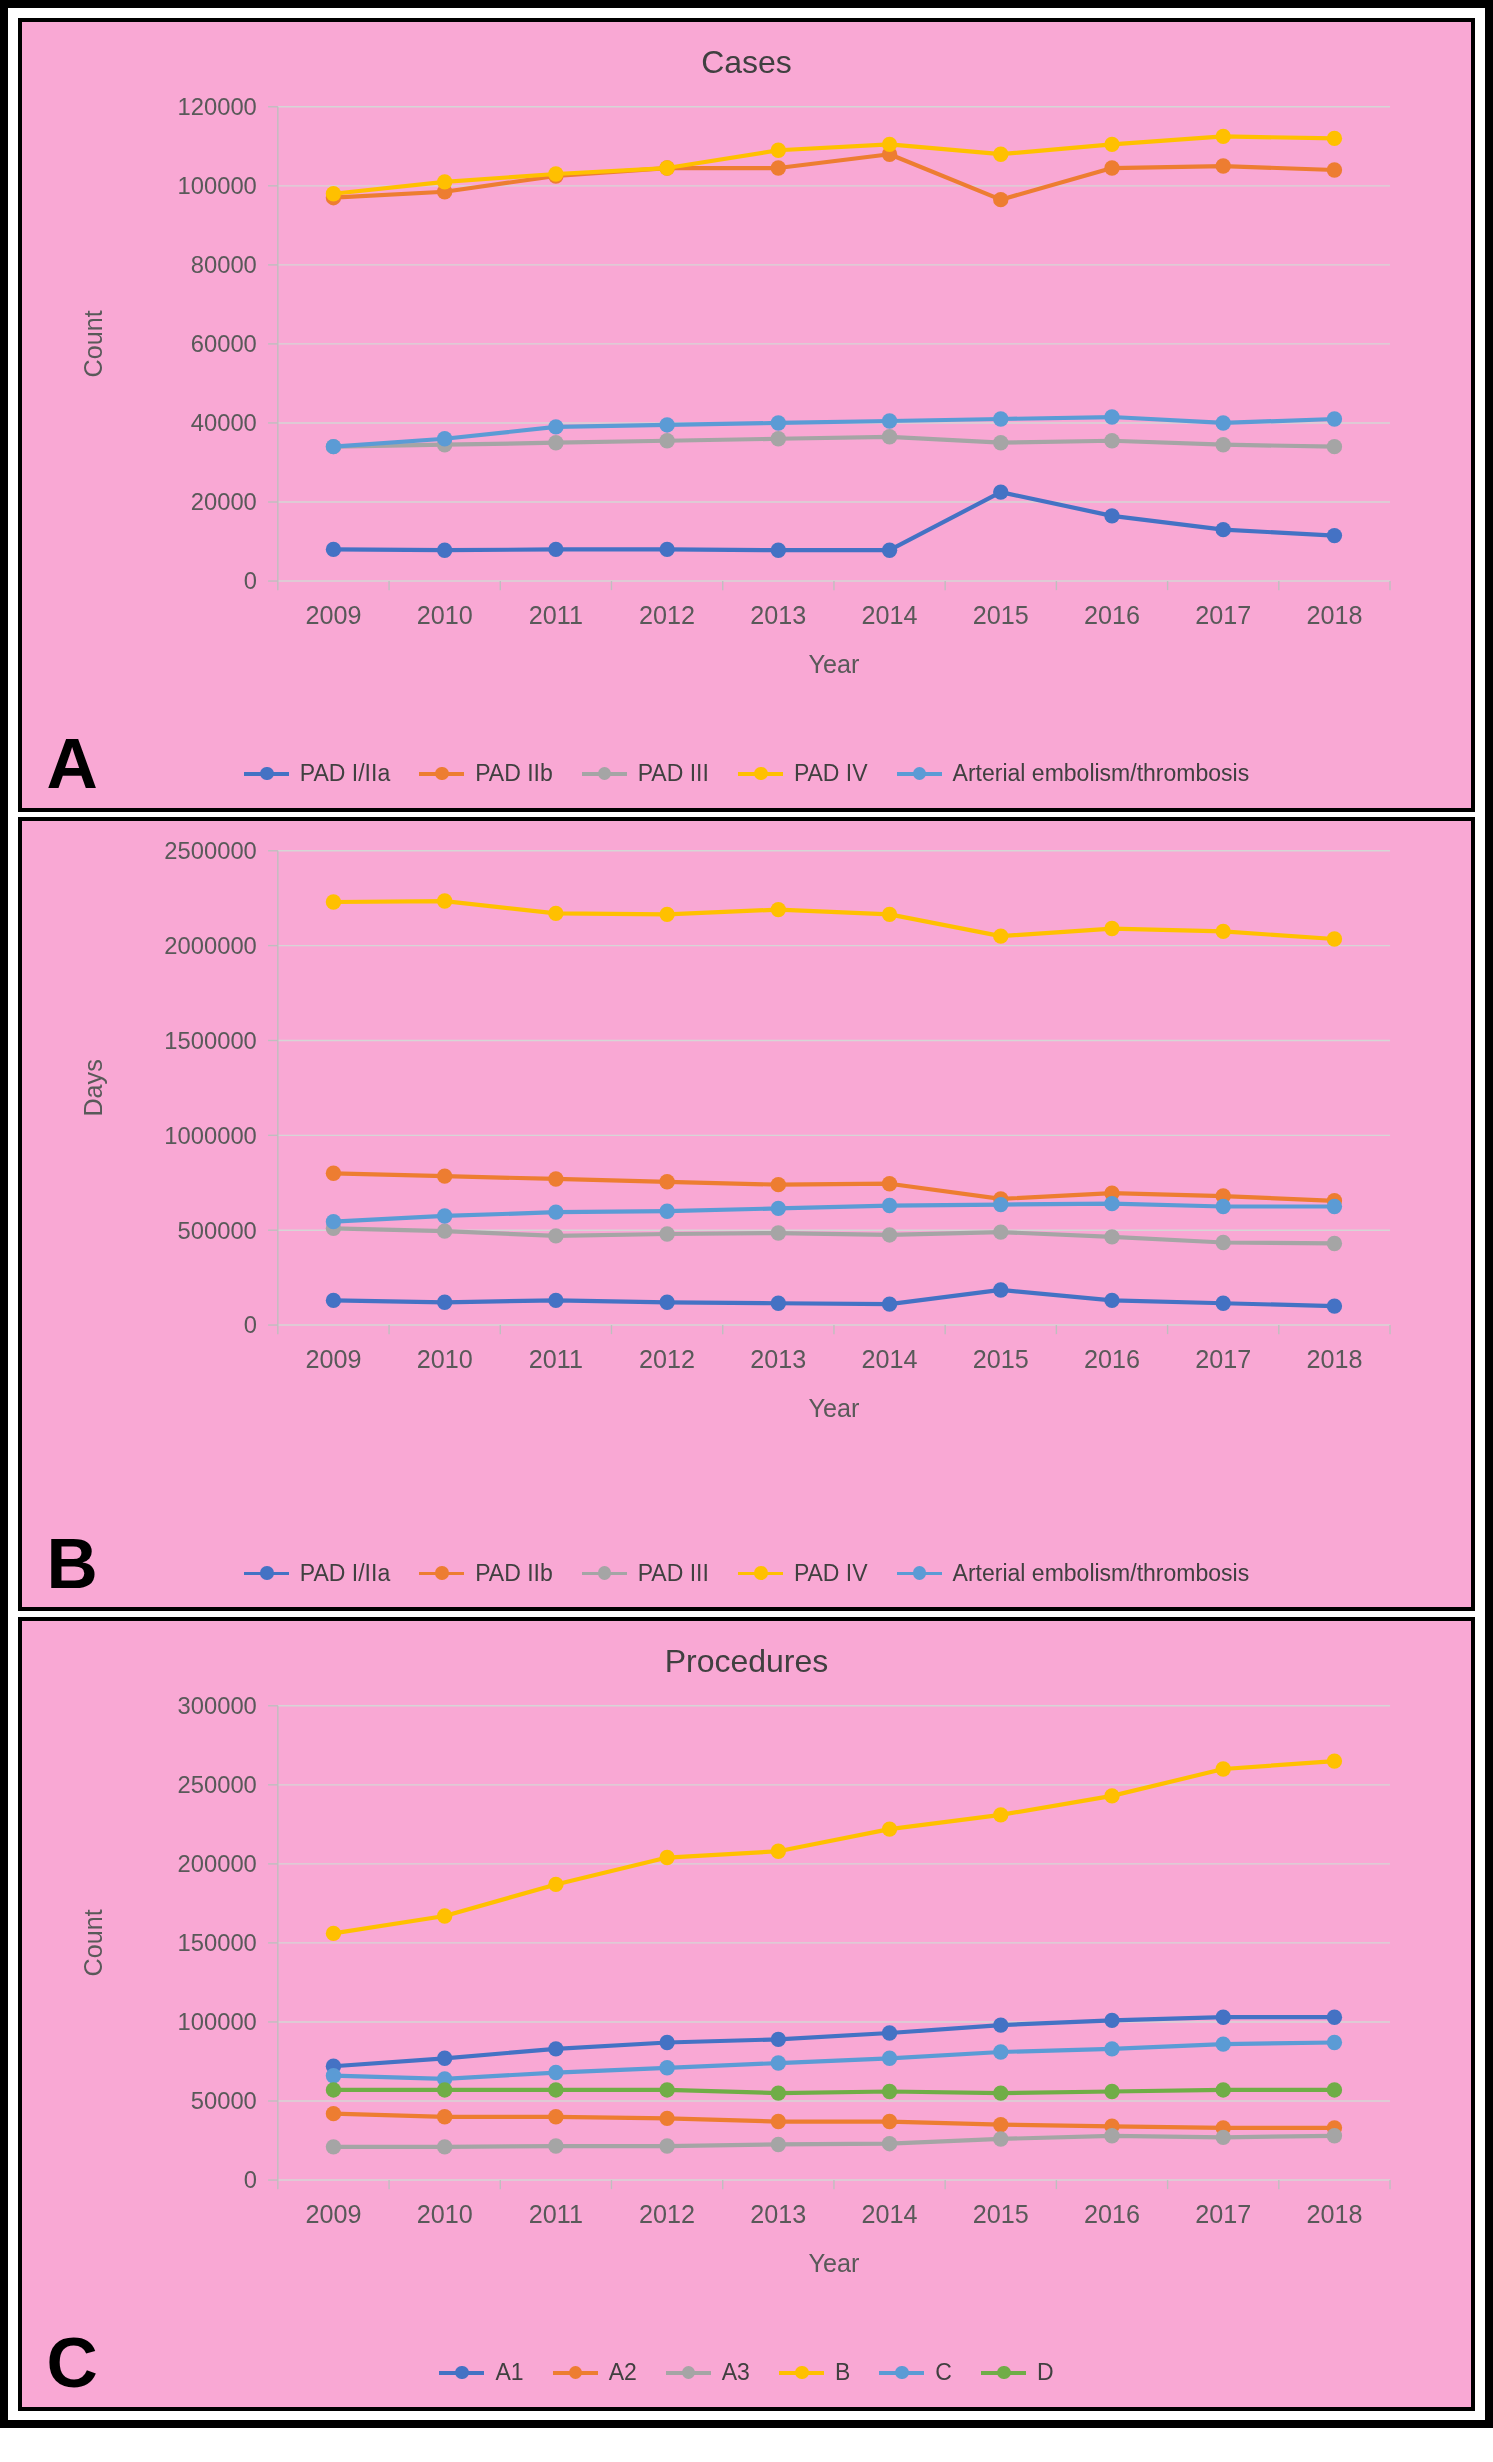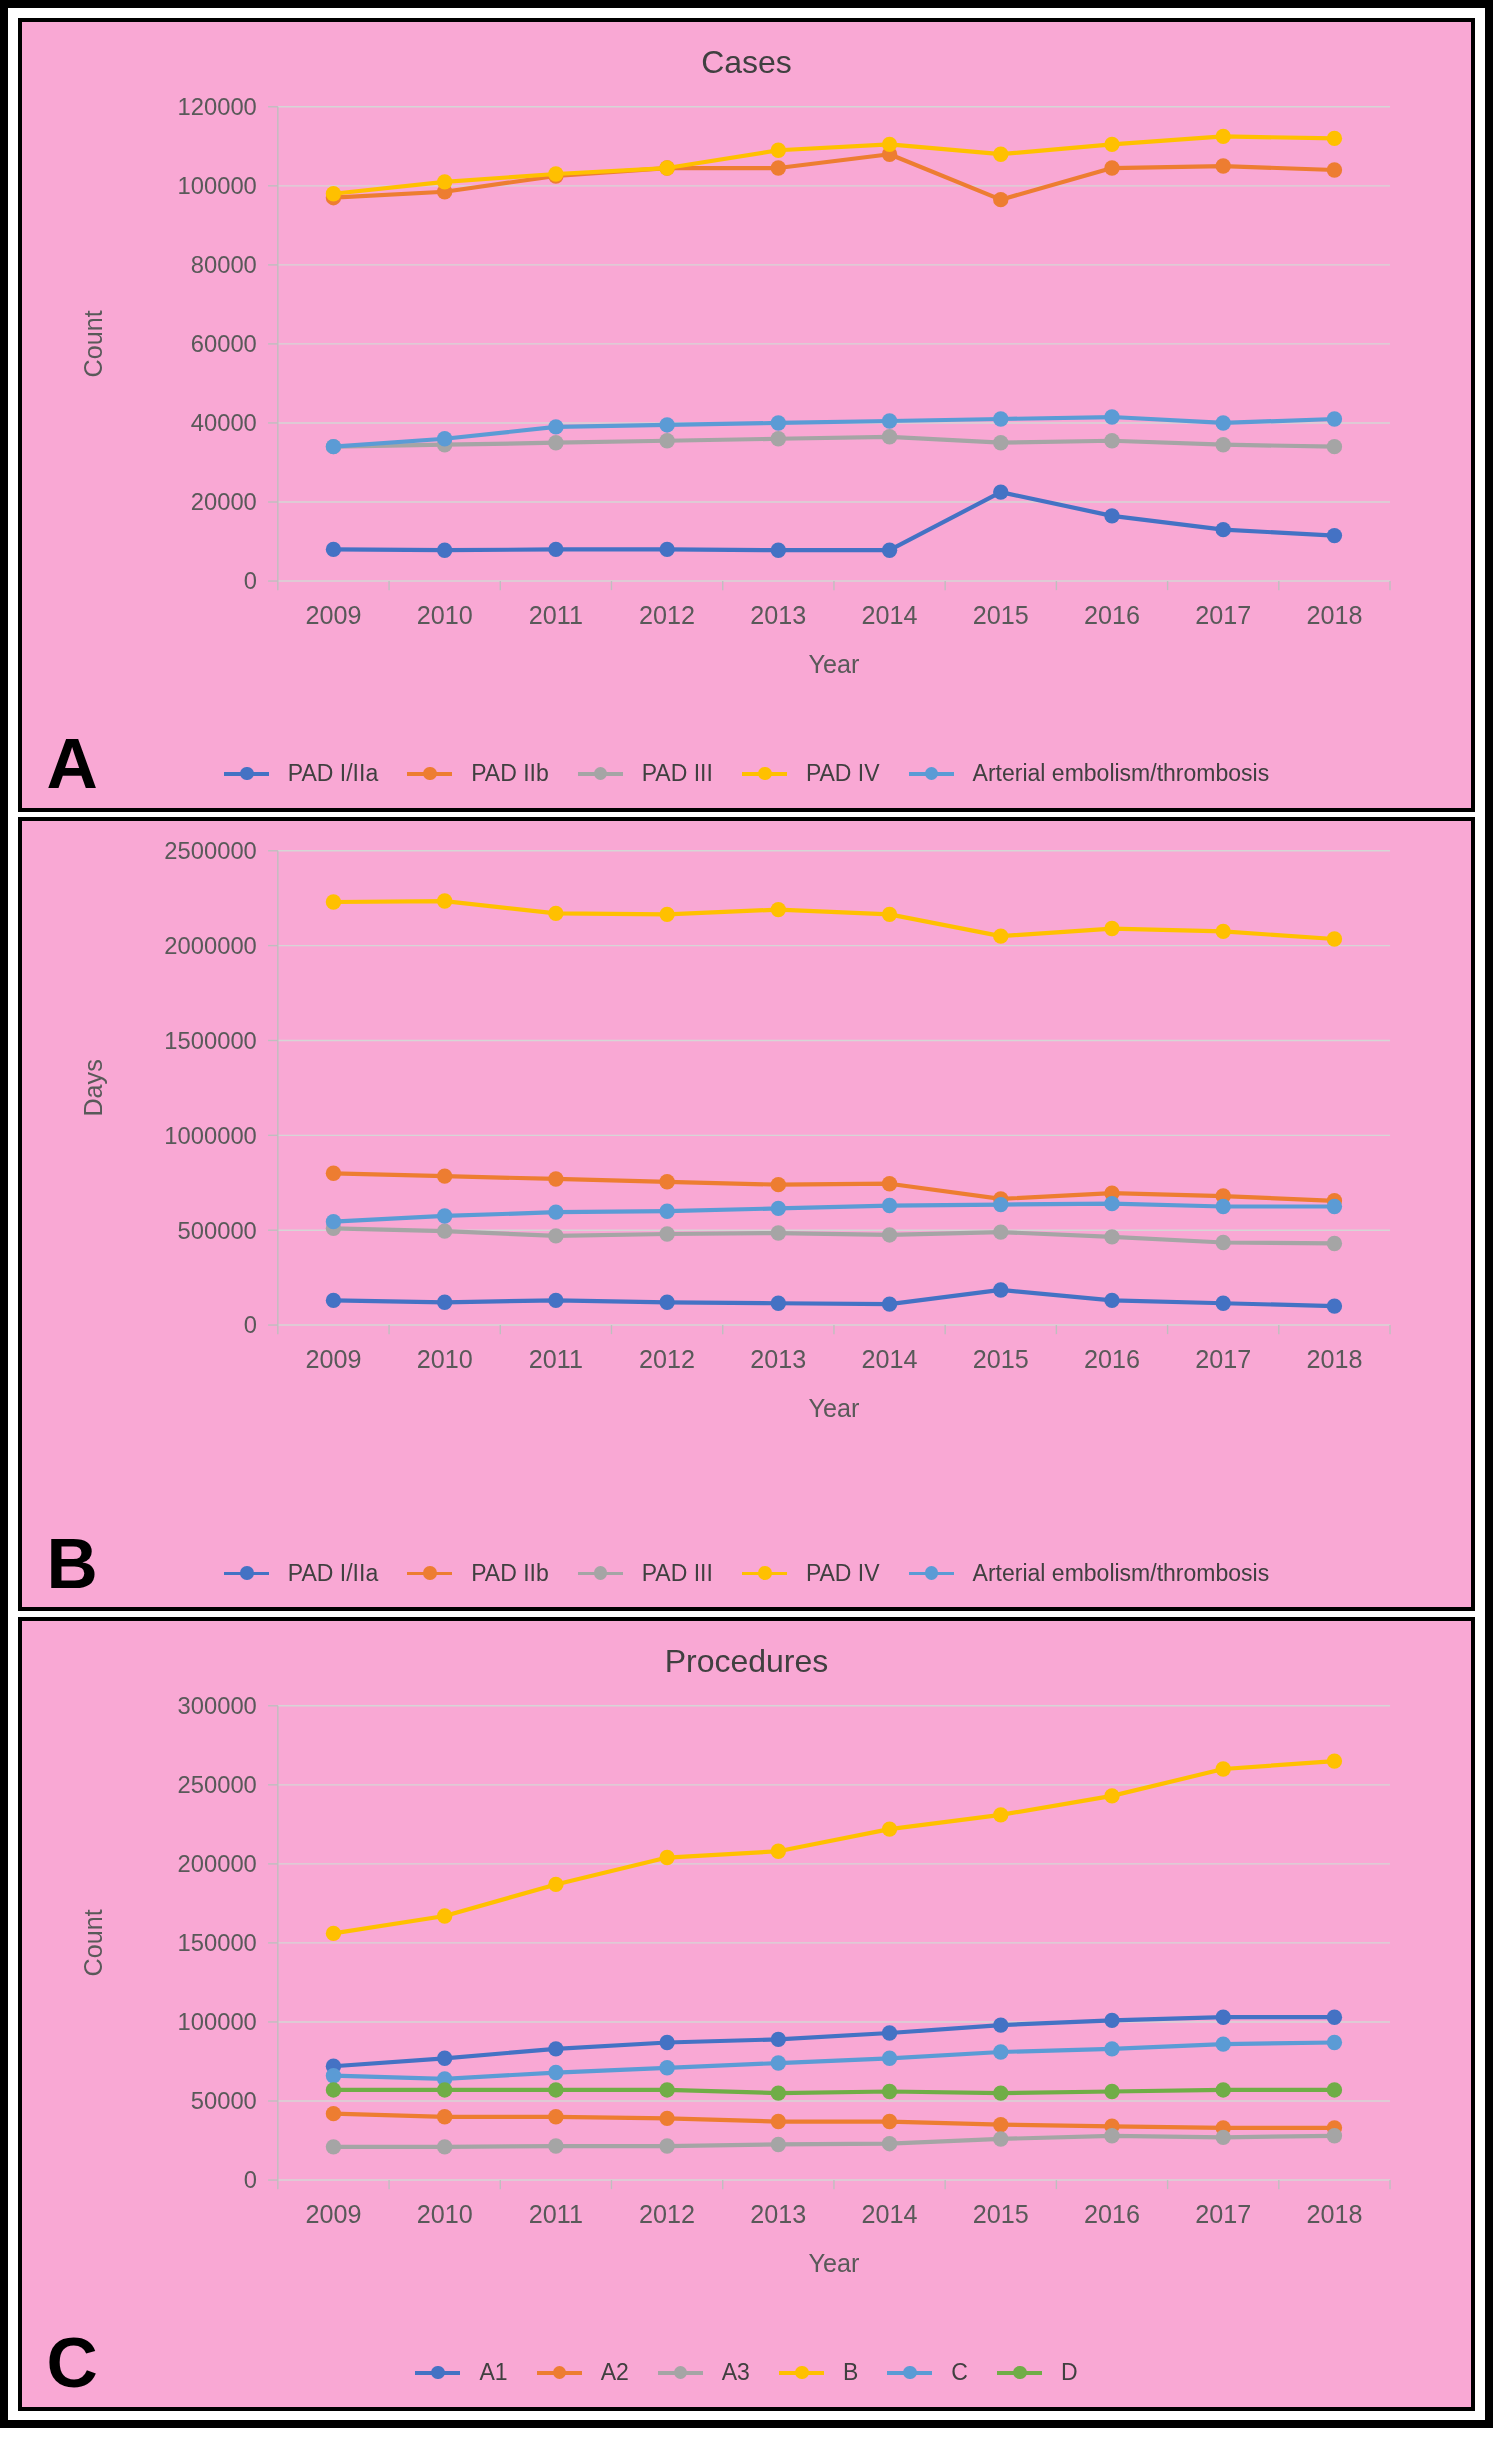--- a/index.html
+++ b/index.html
@@ -44,21 +44,21 @@
     padding-bottom: 20.6px;
   }
   .legend {
     display: flex;
     justify-content: center;
     align-items: center;
     gap: 29px;
     font-size: 23px;
     color: #404040;
   }
-  .legend-item { display: flex; align-items: center; gap: 19px; }
+  .legend-item { display: flex; align-items: center; gap: 11px; }
   .legend-marker { position: relative; width: 45px; height: 15px; display: inline-block; }
   .legend-line { position: absolute; left: 0; top: 6.2px; width: 45px; height: 3.4px; }
   .legend-dot { position: absolute; left: 16px; top: 0.7px; width: 13.7px; height: 13.7px; border-radius: 50%; }
   .panel-letter {
     position: absolute;
     left: 25px;
     bottom: 8.2px;
     font-size: 71px;
     font-weight: 700;
     color: #000;

